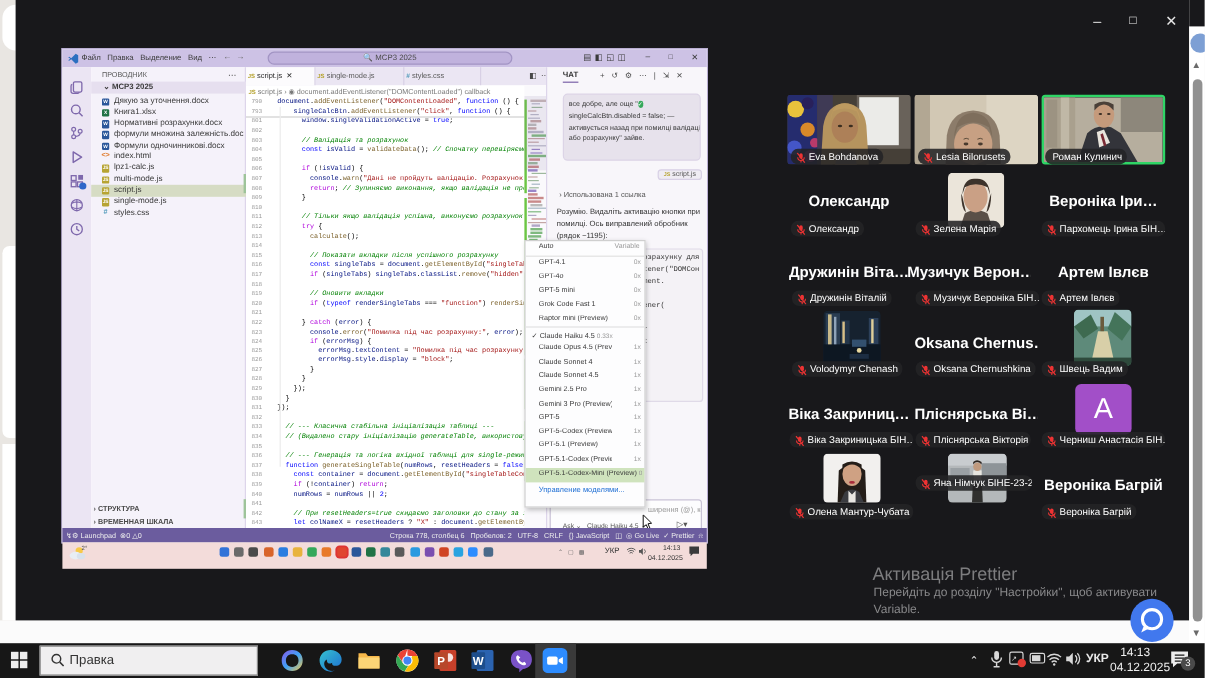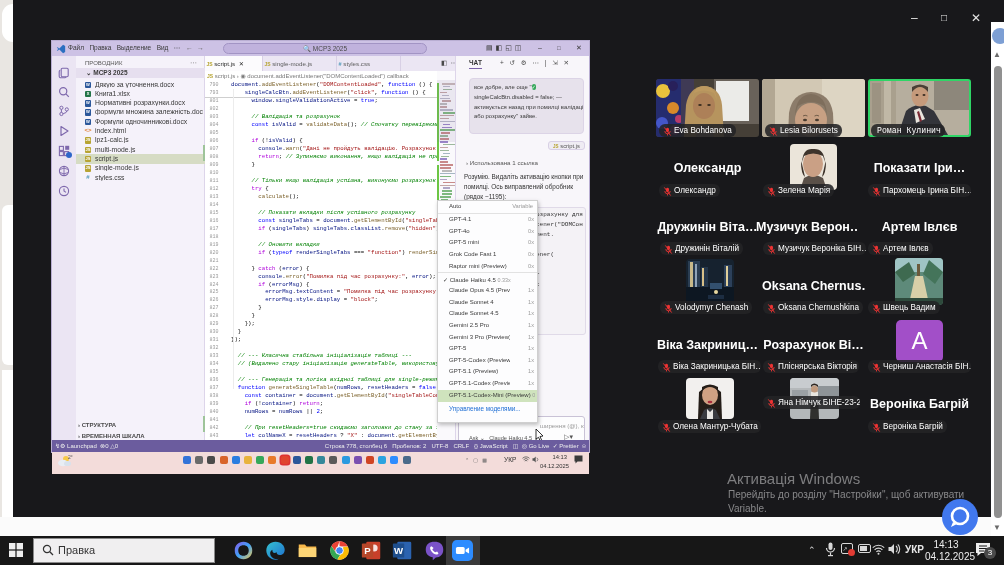--- a/index.html
+++ b/index.html
@@ -43,21 +43,21 @@
     <div style="position:absolute;left:0;top:0;width:13px;height:22px;background:#18181b;"></div>
     <div class="arr" style="top:50px;">▲</div>
     <div class="thumb"></div>
     <div class="arr" style="top:523px;">▼</div>
   </div>
 
   <div class="winbtn" style="left:911px;">–</div>
   <div class="winbtn" style="left:941px;font-size:10px;top:12px;">□</div>
   <div class="winbtn" style="left:971px;">✕</div>
 
-  <div id="wm1" class="abs">Активація Windows</div>
+  <div id="wm1" class="abs">Активація Prettier</div>
   <div id="wm2" class="abs">Перейдіть до розділу "Настройки", щоб активувати</div>
   <div id="wm3" class="abs">Variable.</div>
   <div id="bluecircle" class="abs"><svg width="36" height="36" viewBox="0 0 36 36">
         <circle cx="18" cy="17" r="8" fill="none" stroke="#fff" stroke-width="2.6"></circle>
         <path d="M11 23 L9 28 L15 25 Z" fill="#fff"></path>
       </svg></div>
 
   <div id="ptiles">
 <div class="tile" style="left:656px;top:79px;">
 <svg width="103" height="58" viewBox="0 0 103 58" preserveAspectRatio="none">
@@ -112,21 +112,21 @@
           <path d="M2 4.5 a3 3 0 0 0 6 0" fill="none" stroke="#e33" stroke-width="1"></path>
           <line x1="5" y1="7.6" x2="5" y2="9.4" stroke="#e33" stroke-width="1"></line>
           <line x1="1.5" y1="0.5" x2="8.5" y2="9.5" stroke="#e33" stroke-width="1.1"></line>
         </svg>Eva Bohdanova</div>
 <div class="pill" style="left:765px;top:124px;"><svg class="mic" viewBox="0 0 10 10">
           <rect x="3.4" y="0.8" width="3.2" height="5" rx="1.6" fill="#e33"></rect>
           <path d="M2 4.5 a3 3 0 0 0 6 0" fill="none" stroke="#e33" stroke-width="1"></path>
           <line x1="5" y1="7.6" x2="5" y2="9.4" stroke="#e33" stroke-width="1"></line>
           <line x1="1.5" y1="0.5" x2="8.5" y2="9.5" stroke="#e33" stroke-width="1.1"></line>
         </svg>Lesia Bilorusets</div>
-<div class="pill nomic" style="left:871px;top:124px;font-family:Liberation Mono, monospace;">Роман Кулинич</div>
+<div class="pill nomic" style="left:871px;top:124px;">Роман Кулинич</div>
 <div class="abs" style="left:656px;top:161px;width:103px;text-align:center;color:#fff;font-weight:bold;font-size:12.5px;white-space:nowrap;overflow:hidden;">Олександр</div>
 <div class="pill" style="left:659px;top:184px;"><svg class="mic" viewBox="0 0 10 10">
           <rect x="3.4" y="0.8" width="3.2" height="5" rx="1.6" fill="#e33"></rect>
           <path d="M2 4.5 a3 3 0 0 0 6 0" fill="none" stroke="#e33" stroke-width="1"></path>
           <line x1="5" y1="7.6" x2="5" y2="9.4" stroke="#e33" stroke-width="1"></line>
           <line x1="1.5" y1="0.5" x2="8.5" y2="9.5" stroke="#e33" stroke-width="1.1"></line>
         </svg>Олександр</div>
 <div class="avphoto" style="left:790px;top:144px;width:47px;height:46px;">
 <svg width="47" height="46" viewBox="0 0 47 46" preserveAspectRatio="none">
 <rect width="47" height="46" fill="#ebe5da"></rect>
@@ -135,21 +135,21 @@
 <path d="M12 18 Q13 4 23 5 Q34 4 35 18 L33 12 Q23 7 14 12 Z" fill="#3d332b"></path>
 <path d="M11 17 Q11 30 15 33 L12 20 Z" fill="#3d332b"></path>
           <path d="M36 17 Q36 30 32 33 L35 20 Z" fill="#3d332b"></path>
 </svg></div>
 <div class="pill" style="left:763px;top:184px;"><svg class="mic" viewBox="0 0 10 10">
           <rect x="3.4" y="0.8" width="3.2" height="5" rx="1.6" fill="#e33"></rect>
           <path d="M2 4.5 a3 3 0 0 0 6 0" fill="none" stroke="#e33" stroke-width="1"></path>
           <line x1="5" y1="7.6" x2="5" y2="9.4" stroke="#e33" stroke-width="1"></line>
           <line x1="1.5" y1="0.5" x2="8.5" y2="9.5" stroke="#e33" stroke-width="1.1"></line>
         </svg>Зелена Марія</div>
-<div class="abs" style="left:868px;top:161px;width:103px;text-align:center;color:#fff;font-weight:bold;font-size:12.5px;white-space:nowrap;overflow:hidden;">Показати Іри…</div>
+<div class="abs" style="left:868px;top:161px;width:103px;text-align:center;color:#fff;font-weight:bold;font-size:12.5px;white-space:nowrap;overflow:hidden;">Вероніка Іри…</div>
 <div class="pill" style="left:868px;top:184px;width:103px;"><svg class="mic" viewBox="0 0 10 10">
           <rect x="3.4" y="0.8" width="3.2" height="5" rx="1.6" fill="#e33"></rect>
           <path d="M2 4.5 a3 3 0 0 0 6 0" fill="none" stroke="#e33" stroke-width="1"></path>
           <line x1="5" y1="7.6" x2="5" y2="9.4" stroke="#e33" stroke-width="1"></line>
           <line x1="1.5" y1="0.5" x2="8.5" y2="9.5" stroke="#e33" stroke-width="1.1"></line>
         </svg>Пархомець Ірина БІН…</div>
 <div class="abs" style="left:656px;top:220px;width:103px;text-align:center;color:#fff;font-weight:bold;font-size:12.5px;white-space:nowrap;overflow:hidden;">Дружинін Віта…</div>
 <div class="pill" style="left:660px;top:242px;"><svg class="mic" viewBox="0 0 10 10">
           <rect x="3.4" y="0.8" width="3.2" height="5" rx="1.6" fill="#e33"></rect>
           <path d="M2 4.5 a3 3 0 0 0 6 0" fill="none" stroke="#e33" stroke-width="1"></path>
@@ -214,21 +214,21 @@
           <line x1="5" y1="7.6" x2="5" y2="9.4" stroke="#e33" stroke-width="1"></line>
           <line x1="1.5" y1="0.5" x2="8.5" y2="9.5" stroke="#e33" stroke-width="1.1"></line>
         </svg>Швець Вадим</div>
 <div class="abs" style="left:656px;top:338px;width:103px;text-align:center;color:#fff;font-weight:bold;font-size:12.5px;white-space:nowrap;overflow:hidden;">Віка Закриниц…</div>
 <div class="pill" style="left:658px;top:360px;width:103px;"><svg class="mic" viewBox="0 0 10 10">
           <rect x="3.4" y="0.8" width="3.2" height="5" rx="1.6" fill="#e33"></rect>
           <path d="M2 4.5 a3 3 0 0 0 6 0" fill="none" stroke="#e33" stroke-width="1"></path>
           <line x1="5" y1="7.6" x2="5" y2="9.4" stroke="#e33" stroke-width="1"></line>
           <line x1="1.5" y1="0.5" x2="8.5" y2="9.5" stroke="#e33" stroke-width="1.1"></line>
         </svg>Віка Закриницька БІН…</div>
-<div class="abs" style="left:762px;top:338px;width:103px;text-align:center;color:#fff;font-weight:bold;font-size:12.5px;white-space:nowrap;overflow:hidden;">Розрахунок Ві…</div>
+<div class="abs" style="left:762px;top:338px;width:103px;text-align:center;color:#fff;font-weight:bold;font-size:12.5px;white-space:nowrap;overflow:hidden;">Пліснярська Ві…</div>
 <div class="pill" style="left:763px;top:360px;width:96px;"><svg class="mic" viewBox="0 0 10 10">
           <rect x="3.4" y="0.8" width="3.2" height="5" rx="1.6" fill="#e33"></rect>
           <path d="M2 4.5 a3 3 0 0 0 6 0" fill="none" stroke="#e33" stroke-width="1"></path>
           <line x1="5" y1="7.6" x2="5" y2="9.4" stroke="#e33" stroke-width="1"></line>
           <line x1="1.5" y1="0.5" x2="8.5" y2="9.5" stroke="#e33" stroke-width="1.1"></line>
         </svg>Пліснярська Вікторія</div>
 <div class="abs" style="left:896px;top:320px;width:47px;height:42px;border-radius:5px;background:#a24fc8;color:#fff;font-size:24px;text-align:center;line-height:42px;">A</div>
 <div class="pill" style="left:868px;top:360px;width:103px;"><svg class="mic" viewBox="0 0 10 10">
           <rect x="3.4" y="0.8" width="3.2" height="5" rx="1.6" fill="#e33"></rect>
           <path d="M2 4.5 a3 3 0 0 0 6 0" fill="none" stroke="#e33" stroke-width="1"></path>

